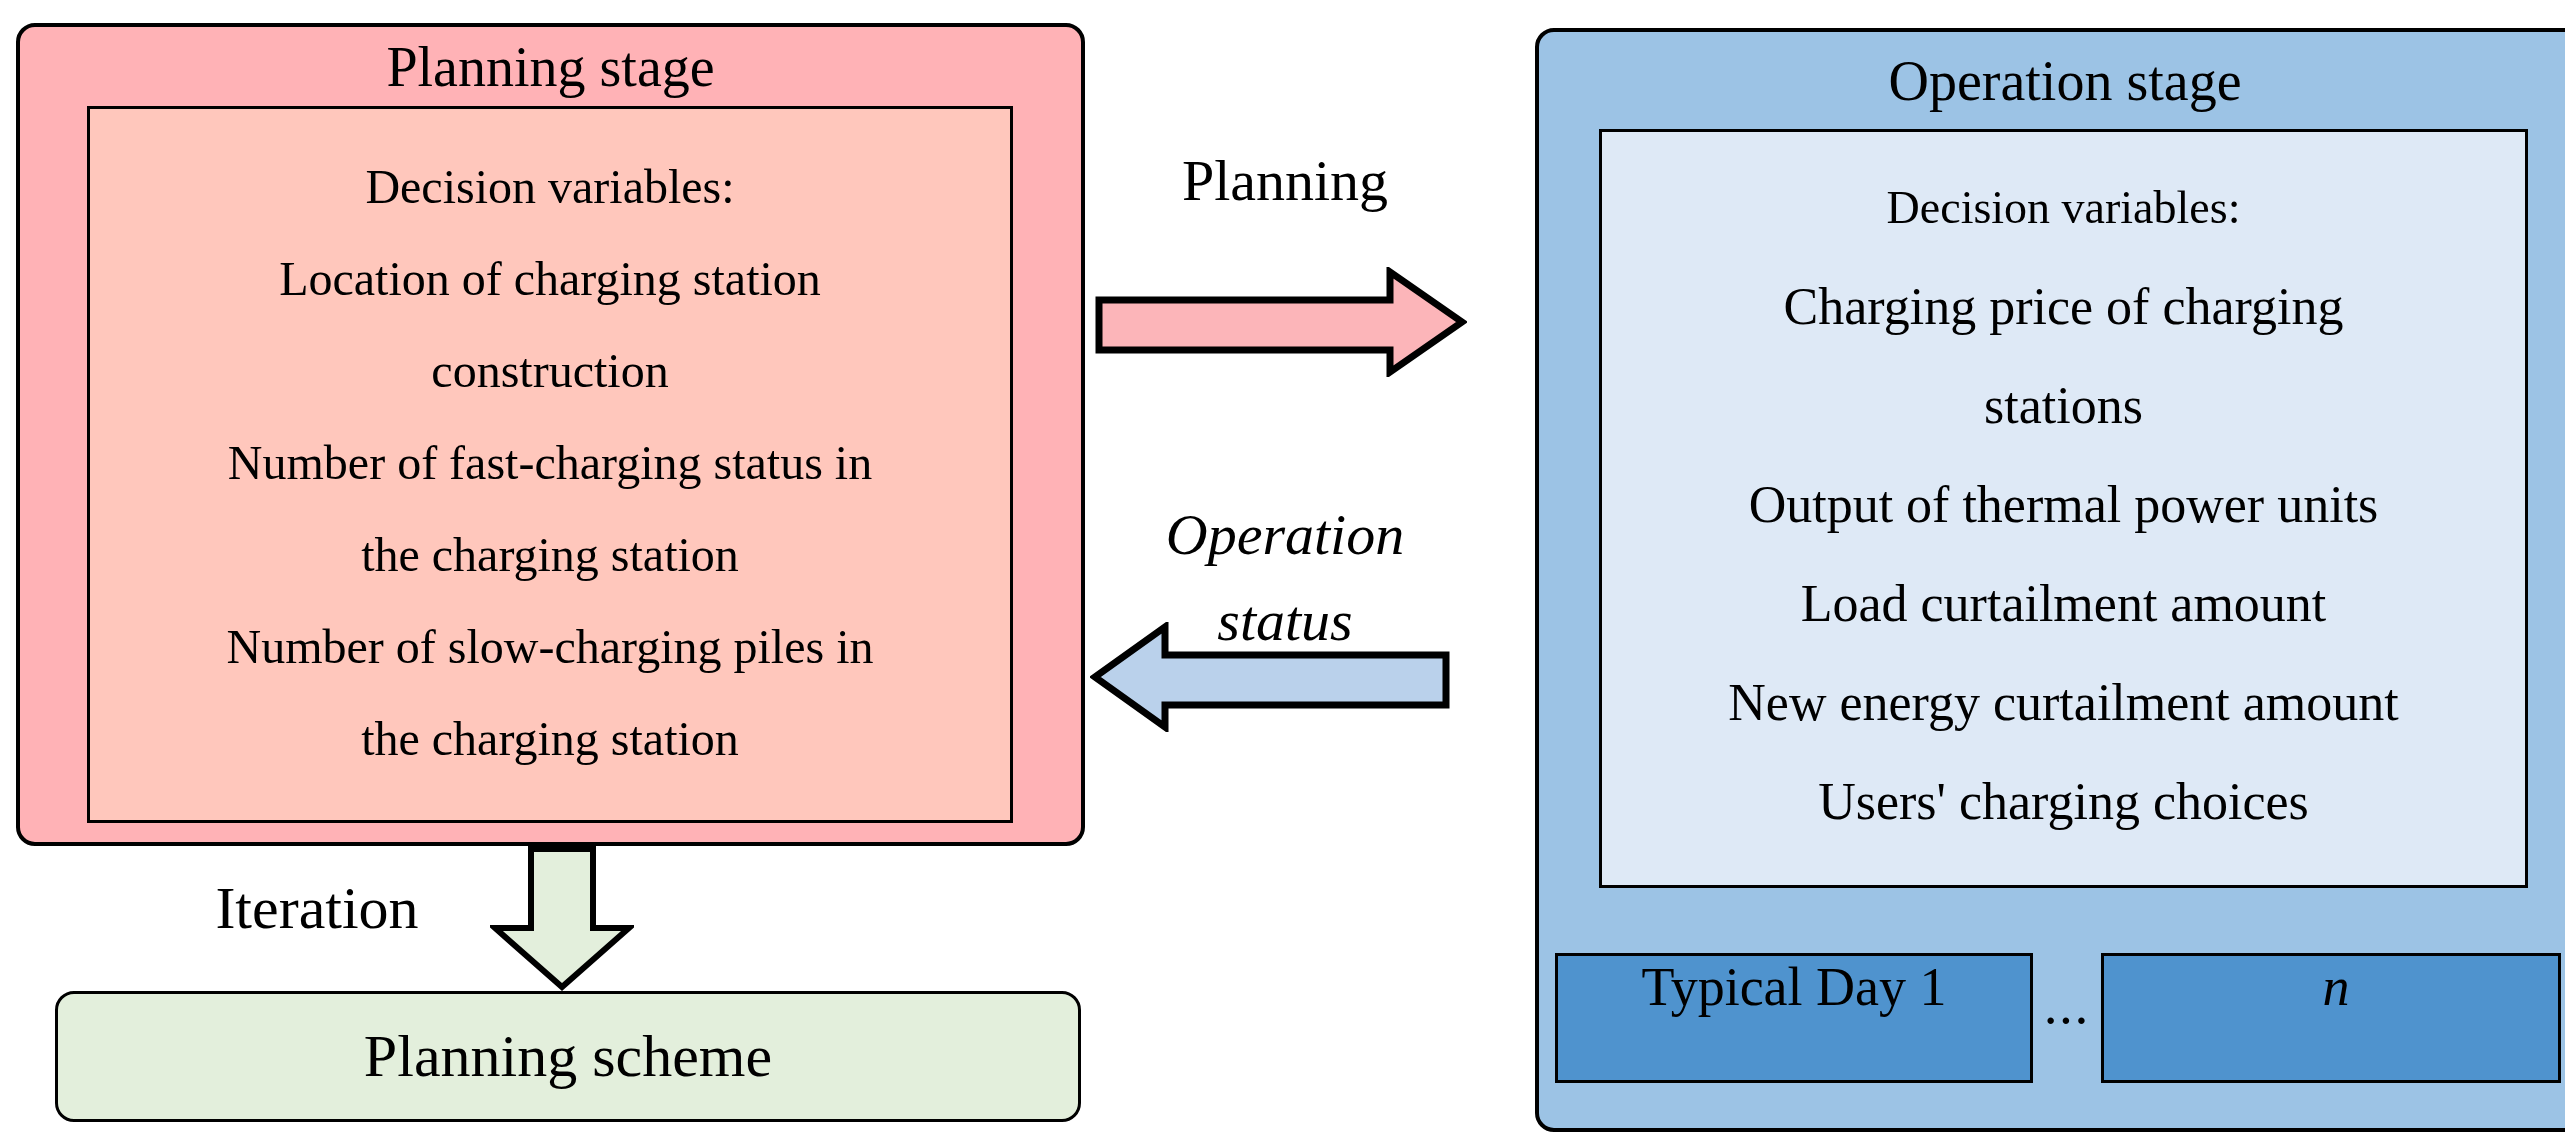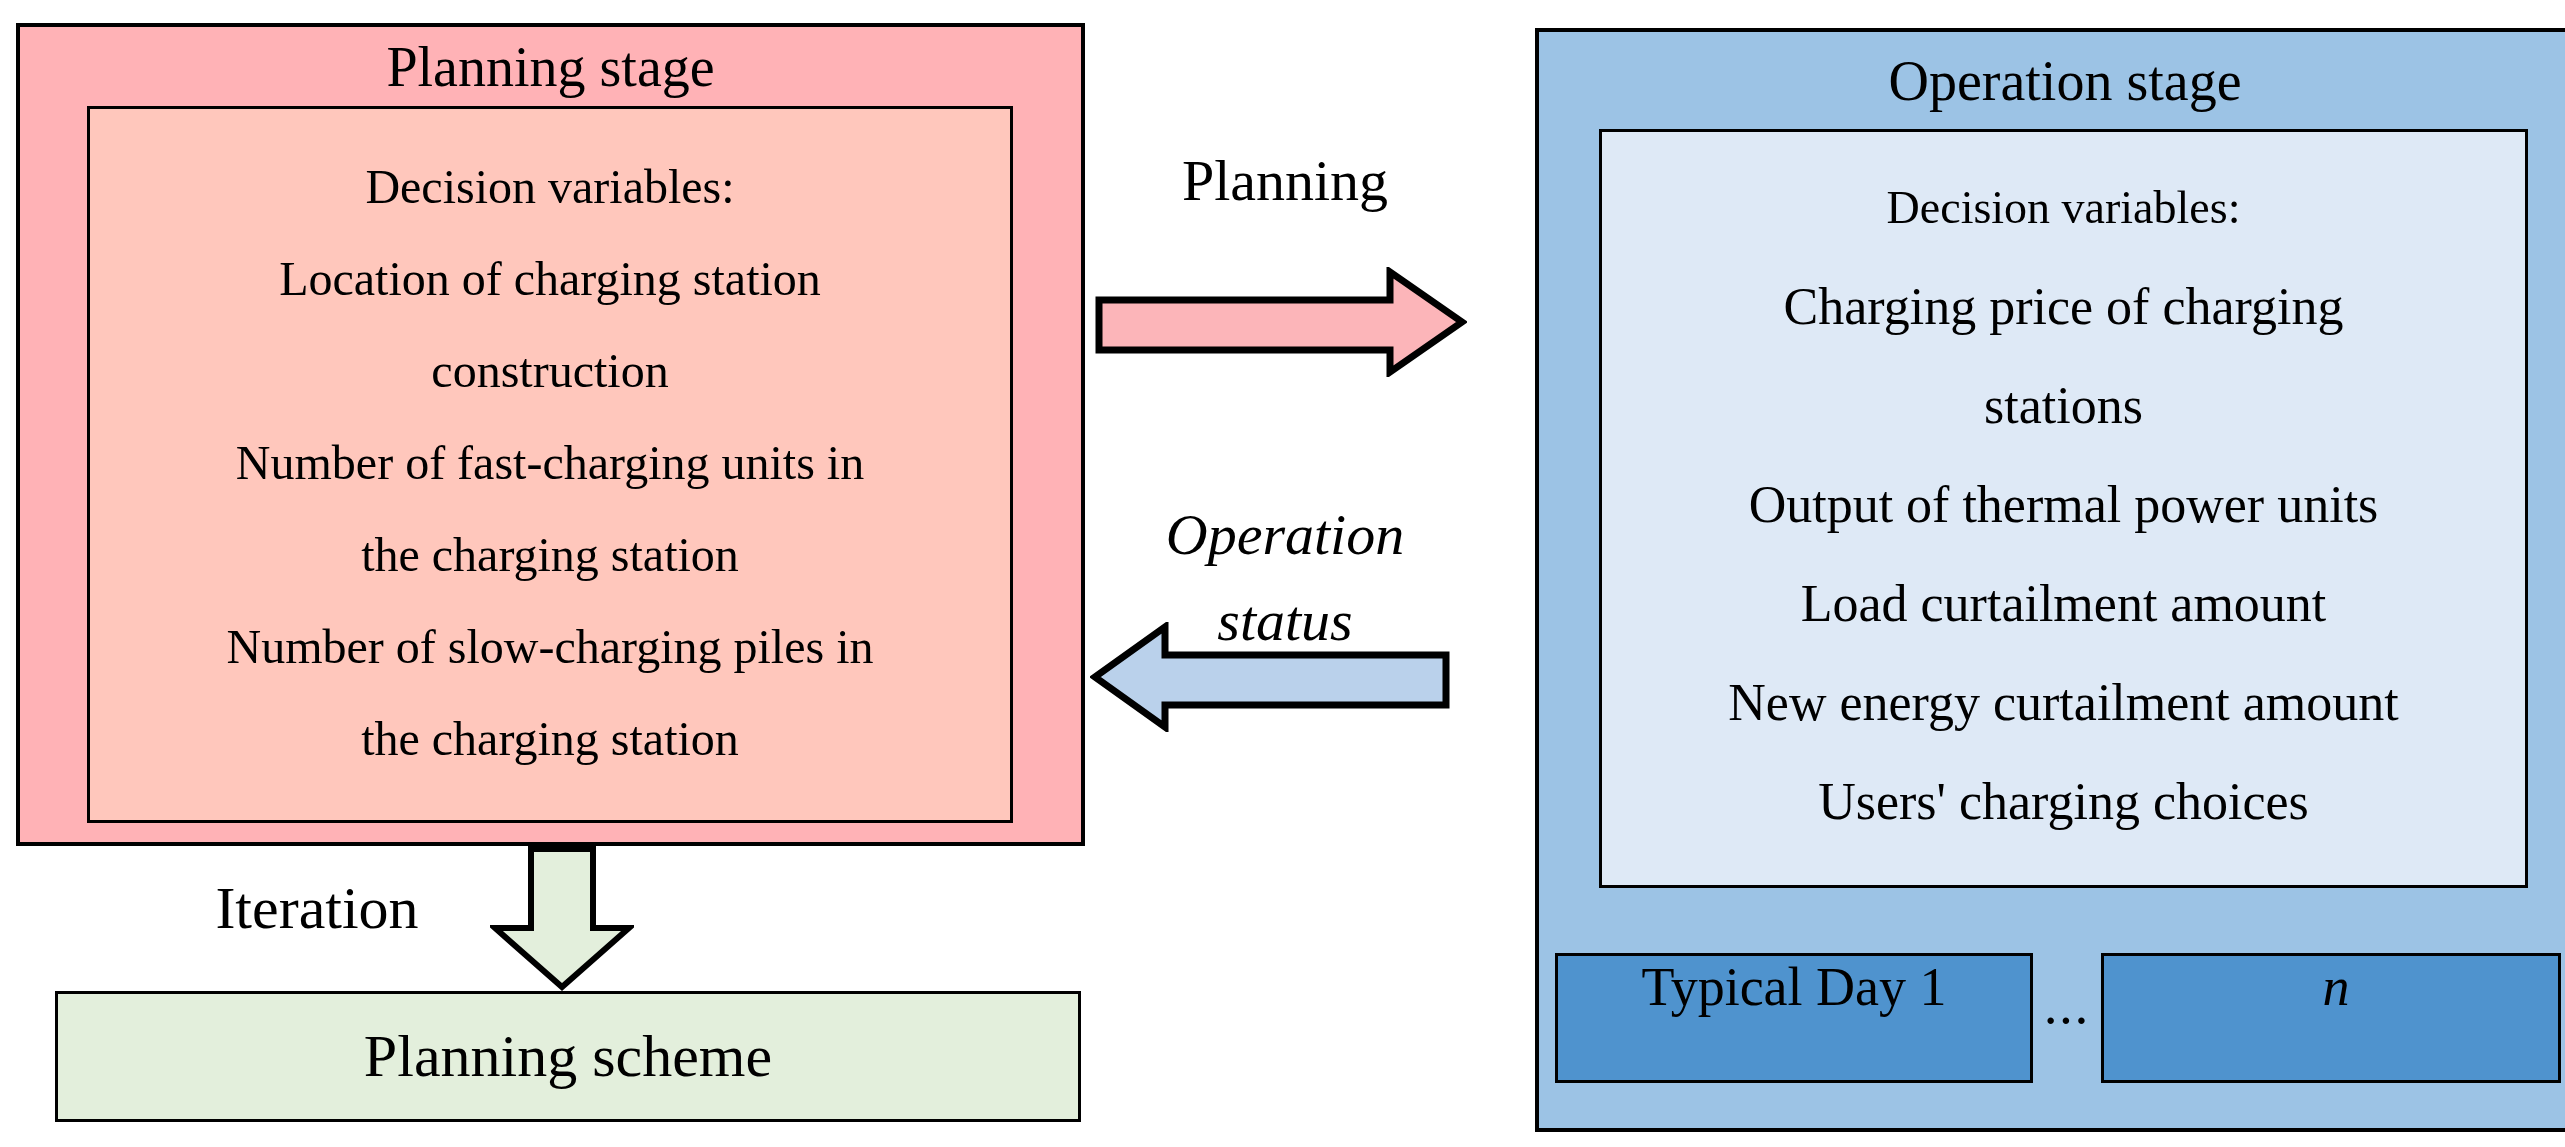--- a/index.html
+++ b/index.html
@@ -12,20 +12,21 @@
     width: 2565px;
     height: 1147px;
     background: #ffffff;
     overflow: hidden;
     font-family: "Liberation Serif", "DejaVu Serif", serif;
     color: #000000;
   }
   .box {
     position: absolute;
     box-sizing: border-box;
+    border-radius: 19px;
   }
   
   .planning-box {
     left: 16px; top: 23px;
     width: 1069px; height: 823px;
     background: var(--pink-outer);
     border: 4px solid var(--border);
   }
   .planning-title {
     height: 79px;
@@ -155,21 +156,21 @@
 <body>
 
 <div class="canvas">
 
   <div class="box planning-box">
     <div class="planning-title">Planning stage</div>
     <div class="planning-inner">
       <div class="line">Decision variables:</div>
       <div class="line">Location of charging station</div>
       <div class="line">construction</div>
-      <div class="line">Number of fast-charging units in</div>
+      <div class="line">Number of fast-charging status in</div>
       <div class="line">the charging station</div>
       <div class="line">Number of slow-charging piles in</div>
       <div class="line">the charging station</div>
     </div>
   </div>
 
   <div class="iteration-label">Iteration</div>
   <svg class="green-arrow" viewBox="0 0 144 146" aria-hidden="true">
     <polygon points="41,3 103,3 103,82 139,82 72,141 5,82 41,82"></polygon>
   </svg>

